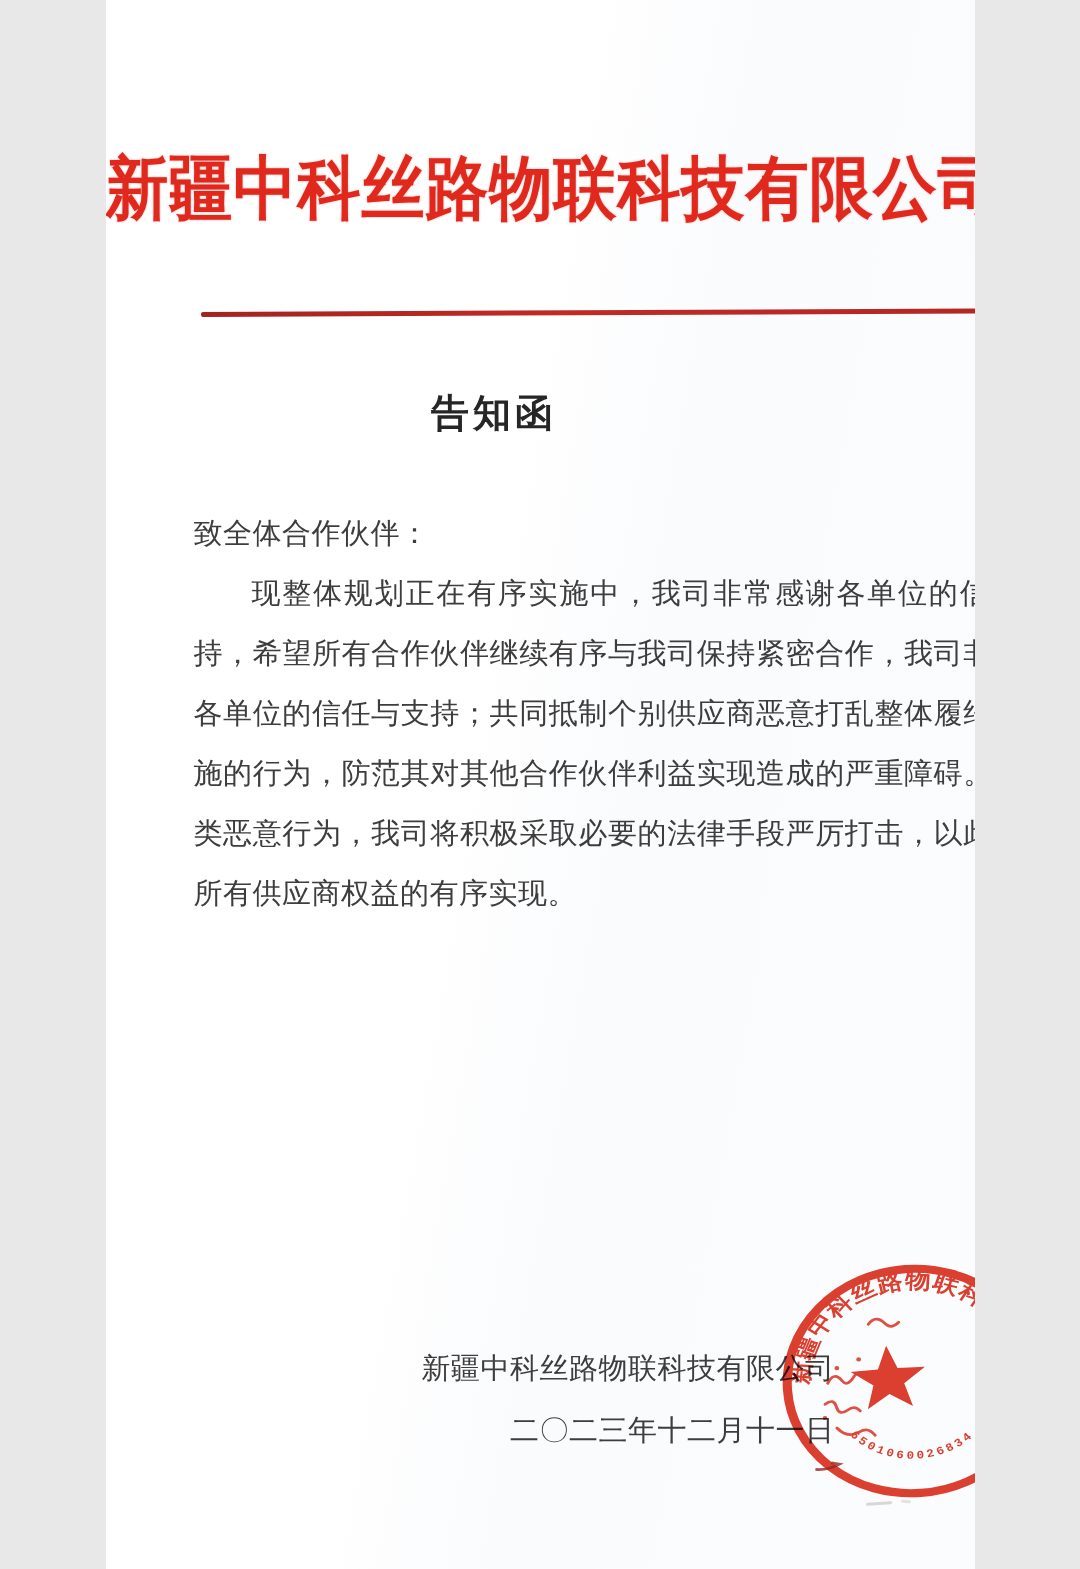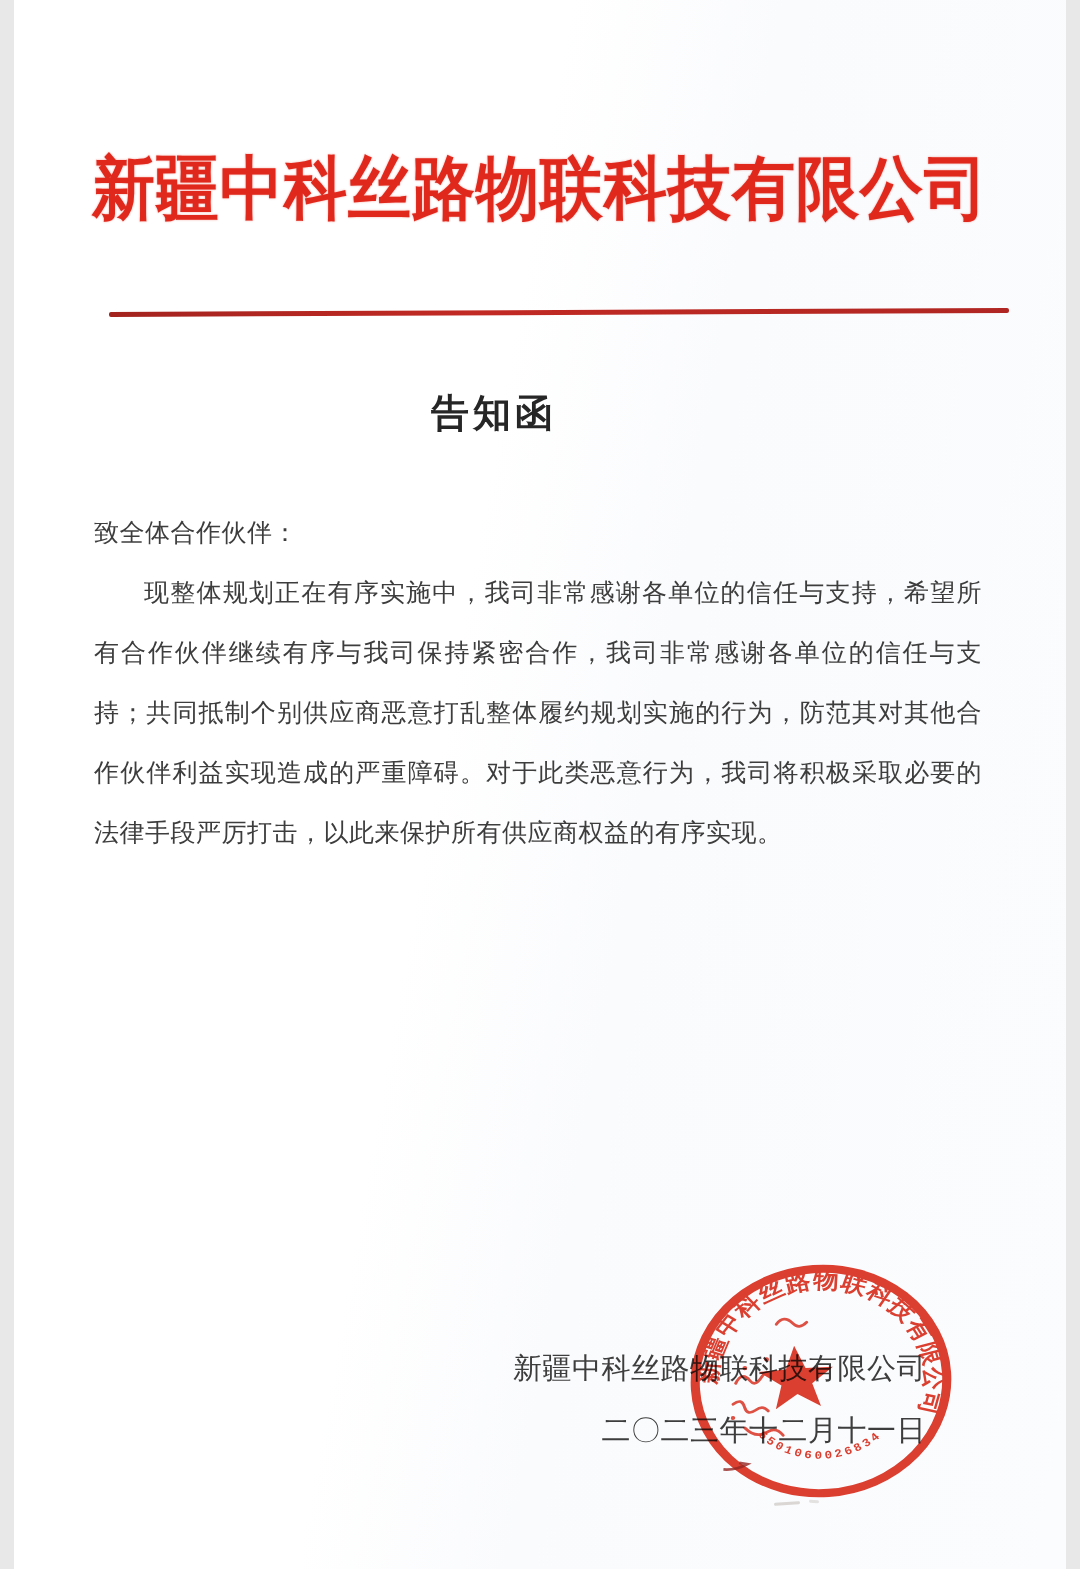--- a/index.html
+++ b/index.html
@@ -1,19 +1,19 @@
 <!DOCTYPE html>
 <html><head>
 <meta charset="utf-8">
 <style>
   * { margin:0; padding:0; box-sizing:border-box; }
   html,body { background:#e8e8e8; }
   .page {
     position:relative;
-    width:1052px; height:1569px;
+    width:869px; height:1569px;
     margin:0 auto;
     background:linear-gradient(100deg, #ffffff 0%, #ffffff 42%, #fafbfd 58%, #fbfcfe 100%);
     overflow:hidden;
     font-family:"Liberation Serif","DejaVu Serif",serif;
   }
   .letterhead {
     position:absolute; top:146px; left:0; width:100%;
     text-align:center;
     font-family:"Liberation Sans","DejaVu Sans",sans-serif;
     font-weight:900;
@@ -33,22 +33,22 @@
   }
   .doc-title {
     position:absolute; top:388px; left:-46px; width:100%;
     text-align:center;
     font-size:38px;
     font-weight:600;
     letter-spacing:4px;
     color:#262626;
   }
   .body-text {
-    position:absolute; top:503px; left:80px; width:888px;
-    font-size:25px;
+    position:absolute; top:503px; left:88px; width:888px;
+    font-size:29px;
     line-height:60px;
     letter-spacing:0.5px;
     color:#3d3d3d;
     text-align:justify;
   }
   .body-text p { text-indent:2em; text-align:justify; }
   .body-text .salutation { text-indent:0; }
   .signature {
     position:absolute; top:1337px; right:140px;
     text-align:right;

